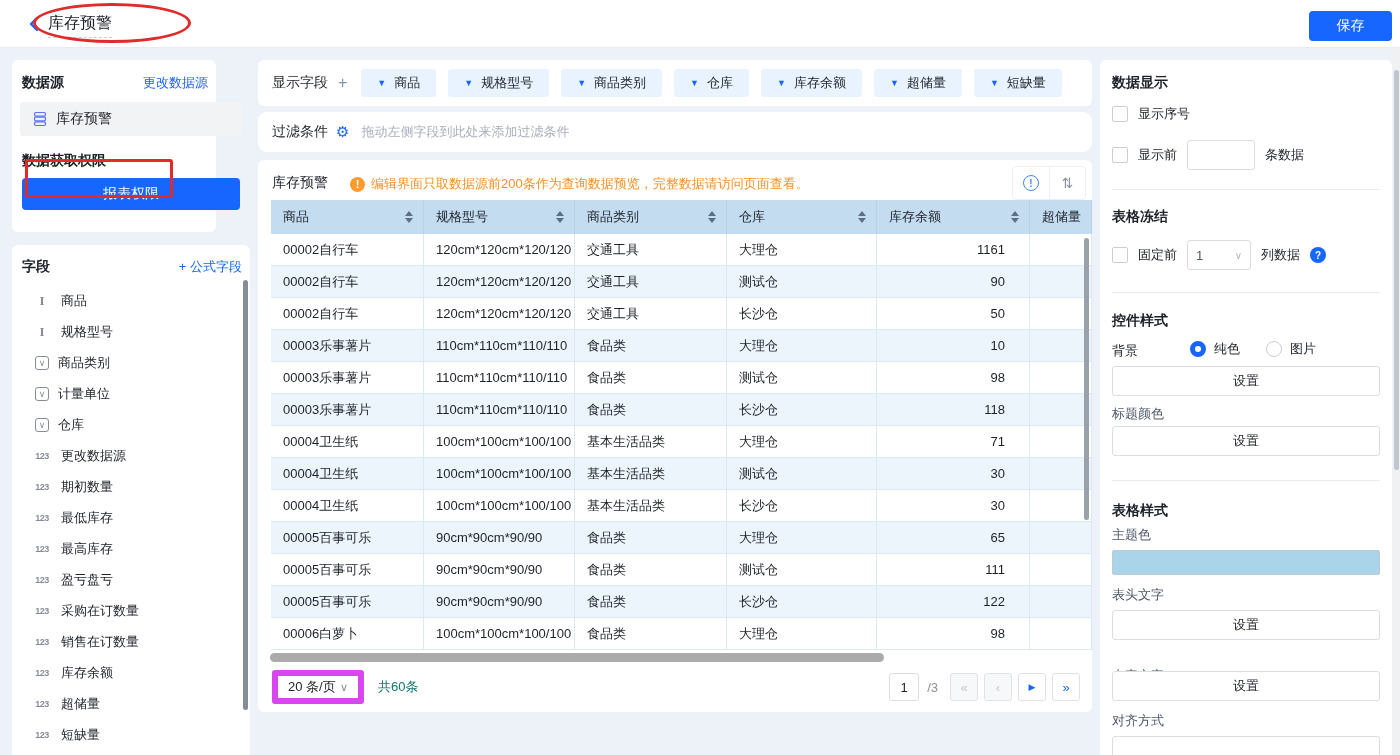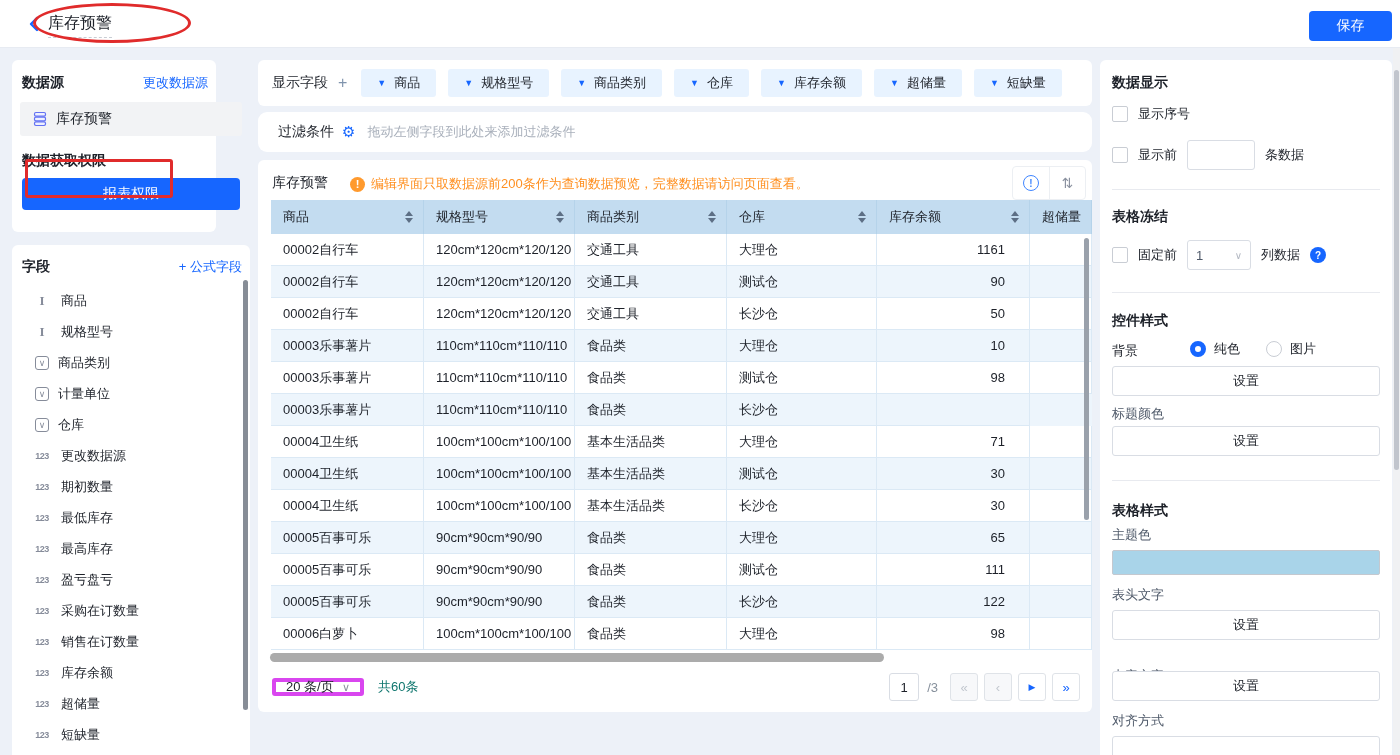--- a/index.html
+++ b/index.html
@@ -42,21 +42,21 @@
 
   
   .chips-card { left:258px; top:60px; width:834px; height:46px; display:flex; align-items:center; padding-left:14px; gap:10px; }
   .chips-label { font-size:14px; color:#1d2129; }
   .chips-plus { font-size:16px; color:#8094ad; margin-right:4px; }
   .chips-wrap { display:flex; gap:12px; }
   .chip { height:28px; background:#e8f3ff; border-radius:3px; display:flex; align-items:center; gap:8px; padding:0 16px; cursor:pointer; }
   .chip-caret { color:#1666ff; font-size:9px; }
   .chip-label { font-size:13px; color:#1d2129; }
 
-  .filter-card { left:258px; top:112px; width:834px; height:40px; display:flex; align-items:center; padding-left:20px; gap:8px;border-radius:9px; }
+  .filter-card { left:258px; top:112px; width:834px; height:40px; display:flex; align-items:center; padding-left:14px; gap:8px;border-radius:9px; }
   .filter-label { font-size:14px; font-weight:500; }
   .gear { color:#1666ff; font-size:15px; }
   .filter-ph { font-size:13px; color:#a9b0bb; margin-left:4px; }
 
   .table-card { left:258px; top:160px; width:834px; height:552px; overflow:hidden; }
   .tbl-title { position:absolute; left:14px; top:14px; font-size:14px; font-weight:500; }
   .notice { position:absolute; left:92px; top:15px; display:flex; align-items:center; gap:6px; }
   .warn-ic { width:15px; height:15px; border-radius:50%; background:#ff9a2e; color:#fff; font-size:11px; font-weight:bold; display:flex; align-items:center; justify-content:center; flex:0 0 15px; }
   .notice-text { font-size:13px; color:#ff8f1f; }
   .tbl-tools { position:absolute; right:6px; top:6px; display:flex; border:1px solid #eceff3; border-radius:4px; }
@@ -75,21 +75,21 @@
   .sort .up { border-bottom:5px solid #5d6f85; }
   .sort .dn { border-top:5px solid #5d6f85; }
   .trow { height:32px; background:#fff; }
   .trow.alt { background:#edf5fc; }
   .cell { display:flex; align-items:center; padding-left:12px; font-size:13px; border-right:1px solid #dbe9f5; border-bottom:1px solid #dbe9f5; overflow:hidden; white-space:nowrap; }
   .cell.num { justify-content:flex-end; padding-right:24px; }
   .tbl-vscroll { right:3px; top:78px; width:5px; height:282px; background:#9aa1ab; }
   .h-scroll { position:absolute; left:12px; top:493px; width:614px; height:9px; border-radius:5px; background:#ababab; }
 
   .pager { position:absolute; left:14px; right:12px; bottom:10px; height:30px; display:flex; align-items:center; }
-  .psize { width:92px; height:18px; border:4px solid #d946ef; border-radius:3px; display:flex; align-items:center; justify-content:space-between; padding:0 10px; font-size:13px; cursor:pointer; }
+  .psize { width:92px; height:34px; border:6px solid #d946ef; border-radius:3px; display:flex; align-items:center; justify-content:space-between; padding:0 10px; font-size:13px; cursor:pointer; }
   .psize .chev { color:#8a919f; font-size:11px; }
   .ptotal { margin-left:14px; font-size:13px; color:#0f766e; }
   .pright { margin-left:auto; display:flex; align-items:center; gap:6px; }
   .pnum { width:30px; height:28px; border:1px solid #d9dde4; border-radius:3px; display:flex; align-items:center; justify-content:center; font-size:13px; }
   .pof { font-size:13px; color:#86909c; margin:0 6px 0 2px; }
   .pbtn { width:28px; height:28px; border:1px solid #dfe3e8; border-radius:3px; background:#fff; display:flex; align-items:center; justify-content:center; font-size:13px; cursor:pointer; }
   .pbtn.dis { background:#f7f8fa; color:#c2c7cf; }
   .pbtn.act { color:#1666ff; }
   .pbtn .tri { font-size:9px; }
 
@@ -349,20 +349,21 @@
             <div class="cell">食品类</div>
             <div class="cell">测试仓</div>
             <div class="cell num">98</div>
             <div class="cell"></div>
           </div>
           <div class="trow alt">
             <div class="cell">00003乐事薯片</div>
             <div class="cell">110cm*110cm*110/110</div>
             <div class="cell">食品类</div>
             <div class="cell">长沙仓</div>
+            <div class="cell num">118</div>
             <div class="cell"></div>
           </div>
           <div class="trow">
             <div class="cell">00004卫生纸</div>
             <div class="cell">100cm*100cm*100/100</div>
             <div class="cell">基本生活品类</div>
             <div class="cell">大理仓</div>
             <div class="cell num">71</div>
             <div class="cell"></div>
           </div>

